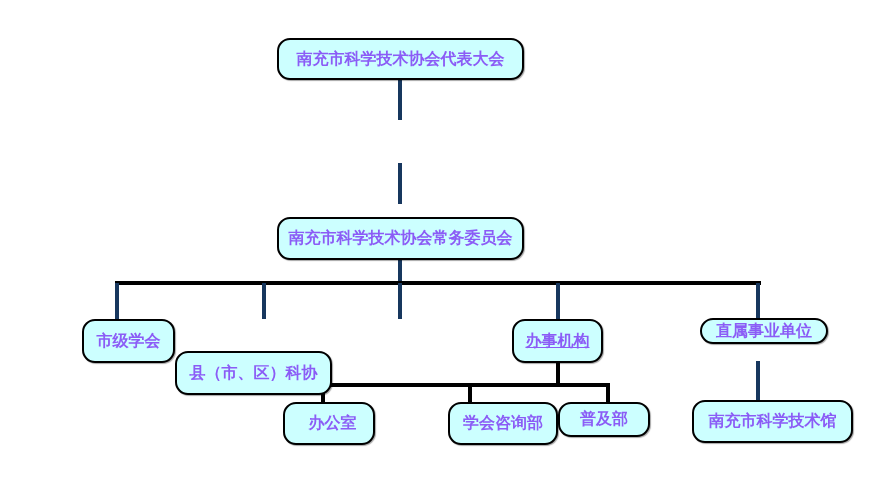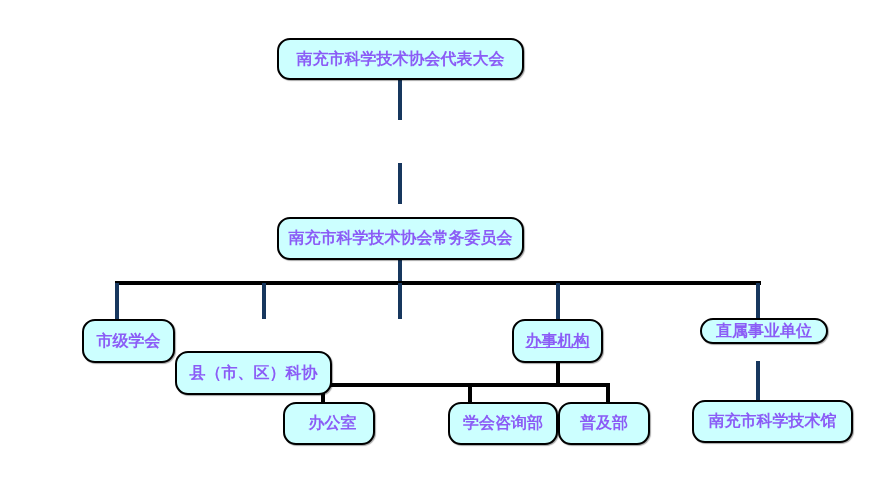--- a/index.html
+++ b/index.html
@@ -52,21 +52,21 @@
   
   .b4  { left: 62px;  top: 319px; width: 93px;  height: 44px; margin-left: 20px; }
   .b5  { left: 175px; top: 319px; width: 157px; height: 44px; margin-top: 32px; }
   .b6  { left: 353px; top: 319px; width: 94px;  height: 44px; }
   .b7  { left: 512px; top: 319px; width: 91px;  height: 44px; text-decoration: underline; }
   .b8  { left: 700px; top: 318px; width: 128px; height: 26px; text-align: center; }
 
   
   .b9  { left: 283px; top: 402px; width: 92px;  height: 43px; padding-left: 7px; }
   .b10 { left: 412px; top: 402px; width: 110px; height: 43px; margin-left: 36px; }
-  .b11 { left: 558px; top: 402px; width: 92px;  height: 43px; }
+  .b11 { left: 558px; top: 402px; width: 92px;  height: 35px; }
   .b12 { left: 692px; top: 400px; width: 161px; height: 43px; text-align: right; }
 
   
   .v1 { left: 398px; top: 80px;  width: 4px; height: 40px; }
   .v2 { left: 398px; top: 163px; width: 4px; height: 41px; }
   .v3 { left: 398px; top: 247px; width: 4px; height: 36px; }
 
   
   .hmain { left: 115px; top: 281px; width: 646px; height: 4px; }
 

